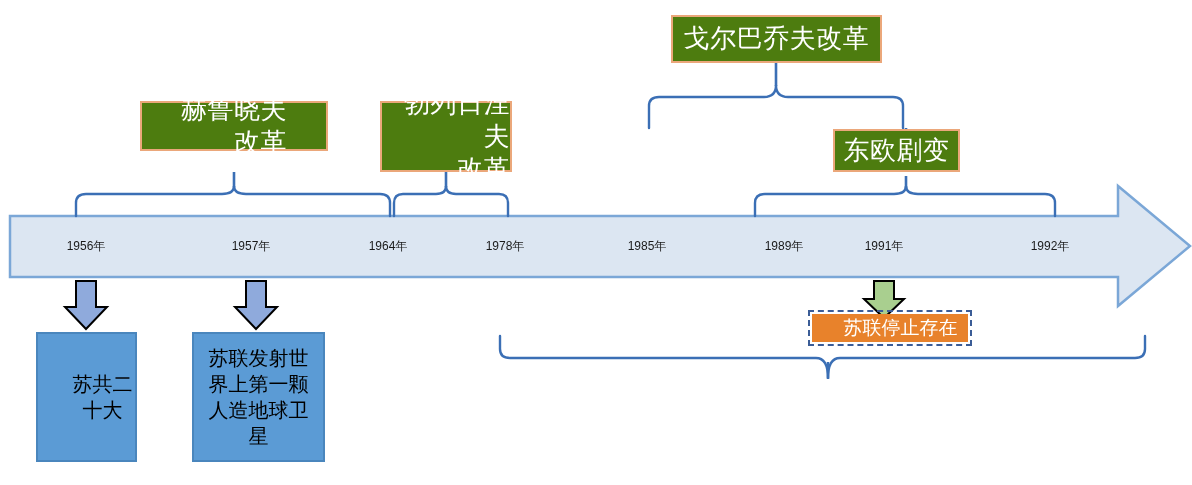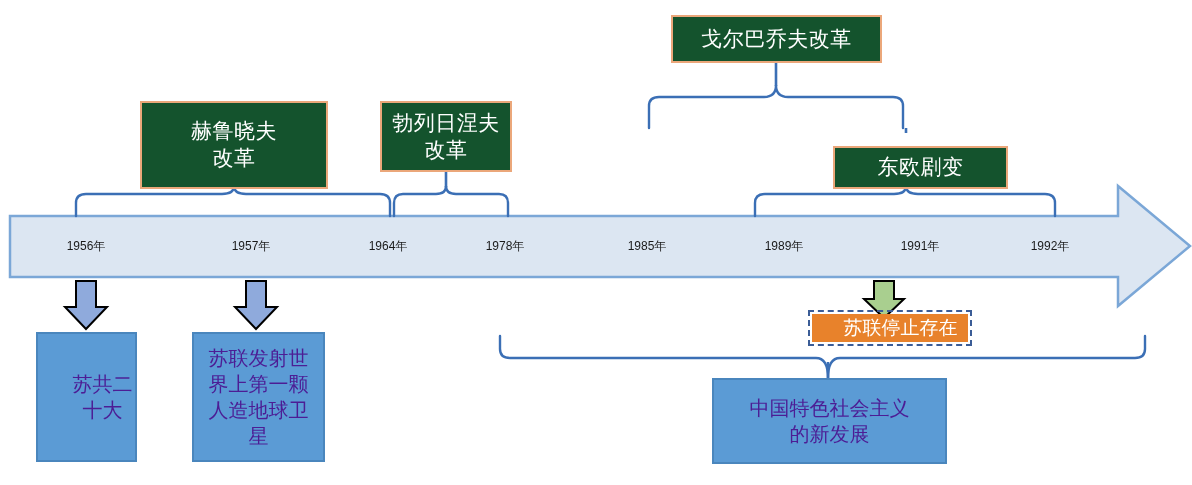--- a/index.html
+++ b/index.html
@@ -17,39 +17,39 @@
   svg.layer{
     position:absolute;
     left:0; top:0;
     width:1192px; height:485px;
     overflow:visible;
   }
   
   .evt-box{
     position:absolute;
     box-sizing:border-box;
-    background:#14532d;
+    background:#4d7c0f;
     border:2px solid #eba77a;
     color:#ffffff;
     display:flex;
     align-items:center;
     justify-content:center;
-    text-align:center;
+    text-align:right;
     line-height:1.28;
-    font-size:21px;
+    font-size:26px;
     letter-spacing:0.5px;
     white-space:pre-line;
   }
   
   .out-box{
     position:absolute;
     box-sizing:border-box;
     background:#5b9bd5;
     border:2px solid #4a86bd;
-    color:#4c1d95;
+    color:#000000;
     display:flex;
     align-items:center;
     justify-content:center;
     text-align:center;
     line-height:1.3;
     font-size:20px;
     white-space:pre-line;
   }
   
   .hi-box{
@@ -108,39 +108,37 @@
 
     <polygon points="874,281 894,281 894,299 904,299 884,318 864,299 874,299" fill="#a9cf8f" stroke="#000000" stroke-width="2"></polygon>
   </svg>
 
   <div class="year" style="left:86px;  top:238px;">1956年</div>
   <div class="year" style="left:251px; top:238px;">1957年</div>
   <div class="year" style="left:388px; top:238px;">1964年</div>
   <div class="year" style="left:505px; top:238px;">1978年</div>
   <div class="year" style="left:647px; top:238px;">1985年</div>
   <div class="year" style="left:760px; top:238px;margin-left:24px;">1989年</div>
-  <div class="year" style="left:920px; top:238px;">1991年</div>
+  <div class="year" style="left:884px; top:238px;">1991年</div>
   <div class="year" style="left:1050px;top:238px;">1992年</div>
 
-  <div class="evt-box" style="left:140px; top:101px; width:188px; height:88px;">赫鲁晓夫
+  <div class="evt-box" style="left:140px; top:101px; width:188px; height:50px;">赫鲁晓夫
 改革</div>
 
   <div class="evt-box" style="left:380px; top:101px; width:132px; height:71px;">勃列日涅夫
 改革</div>
 
   <div class="evt-box" style="left:671px; top:15px; width:211px; height:48px;">戈尔巴乔夫改革</div>
 
-  <div class="evt-box" style="left:833px; top:146px; width:175px; height:43px;">东欧剧变</div>
+  <div class="evt-box" style="left:833px; top:129px; width:127px; height:43px;">东欧剧变</div>
 
   <div class="out-box" style="left:36px; top:332px; width:101px; height:130px;padding-left:32px;">苏共二
 十大</div>
 
   <div class="out-box" style="left:192px; top:332px; width:133px; height:130px;">苏联发射世
 界上第一颗
 人造地球卫
 星</div>
 
-  <div class="out-box" style="left:712px; top:378px; width:235px; height:86px;">中国特色社会主义
-的新发展</div>
 
   <div class="hi-box" style="left:812px; top:314px; width:156px; height:28px;padding-left:21px;">苏联停止存在</div>
 
 </div>
 
 </body></html>

